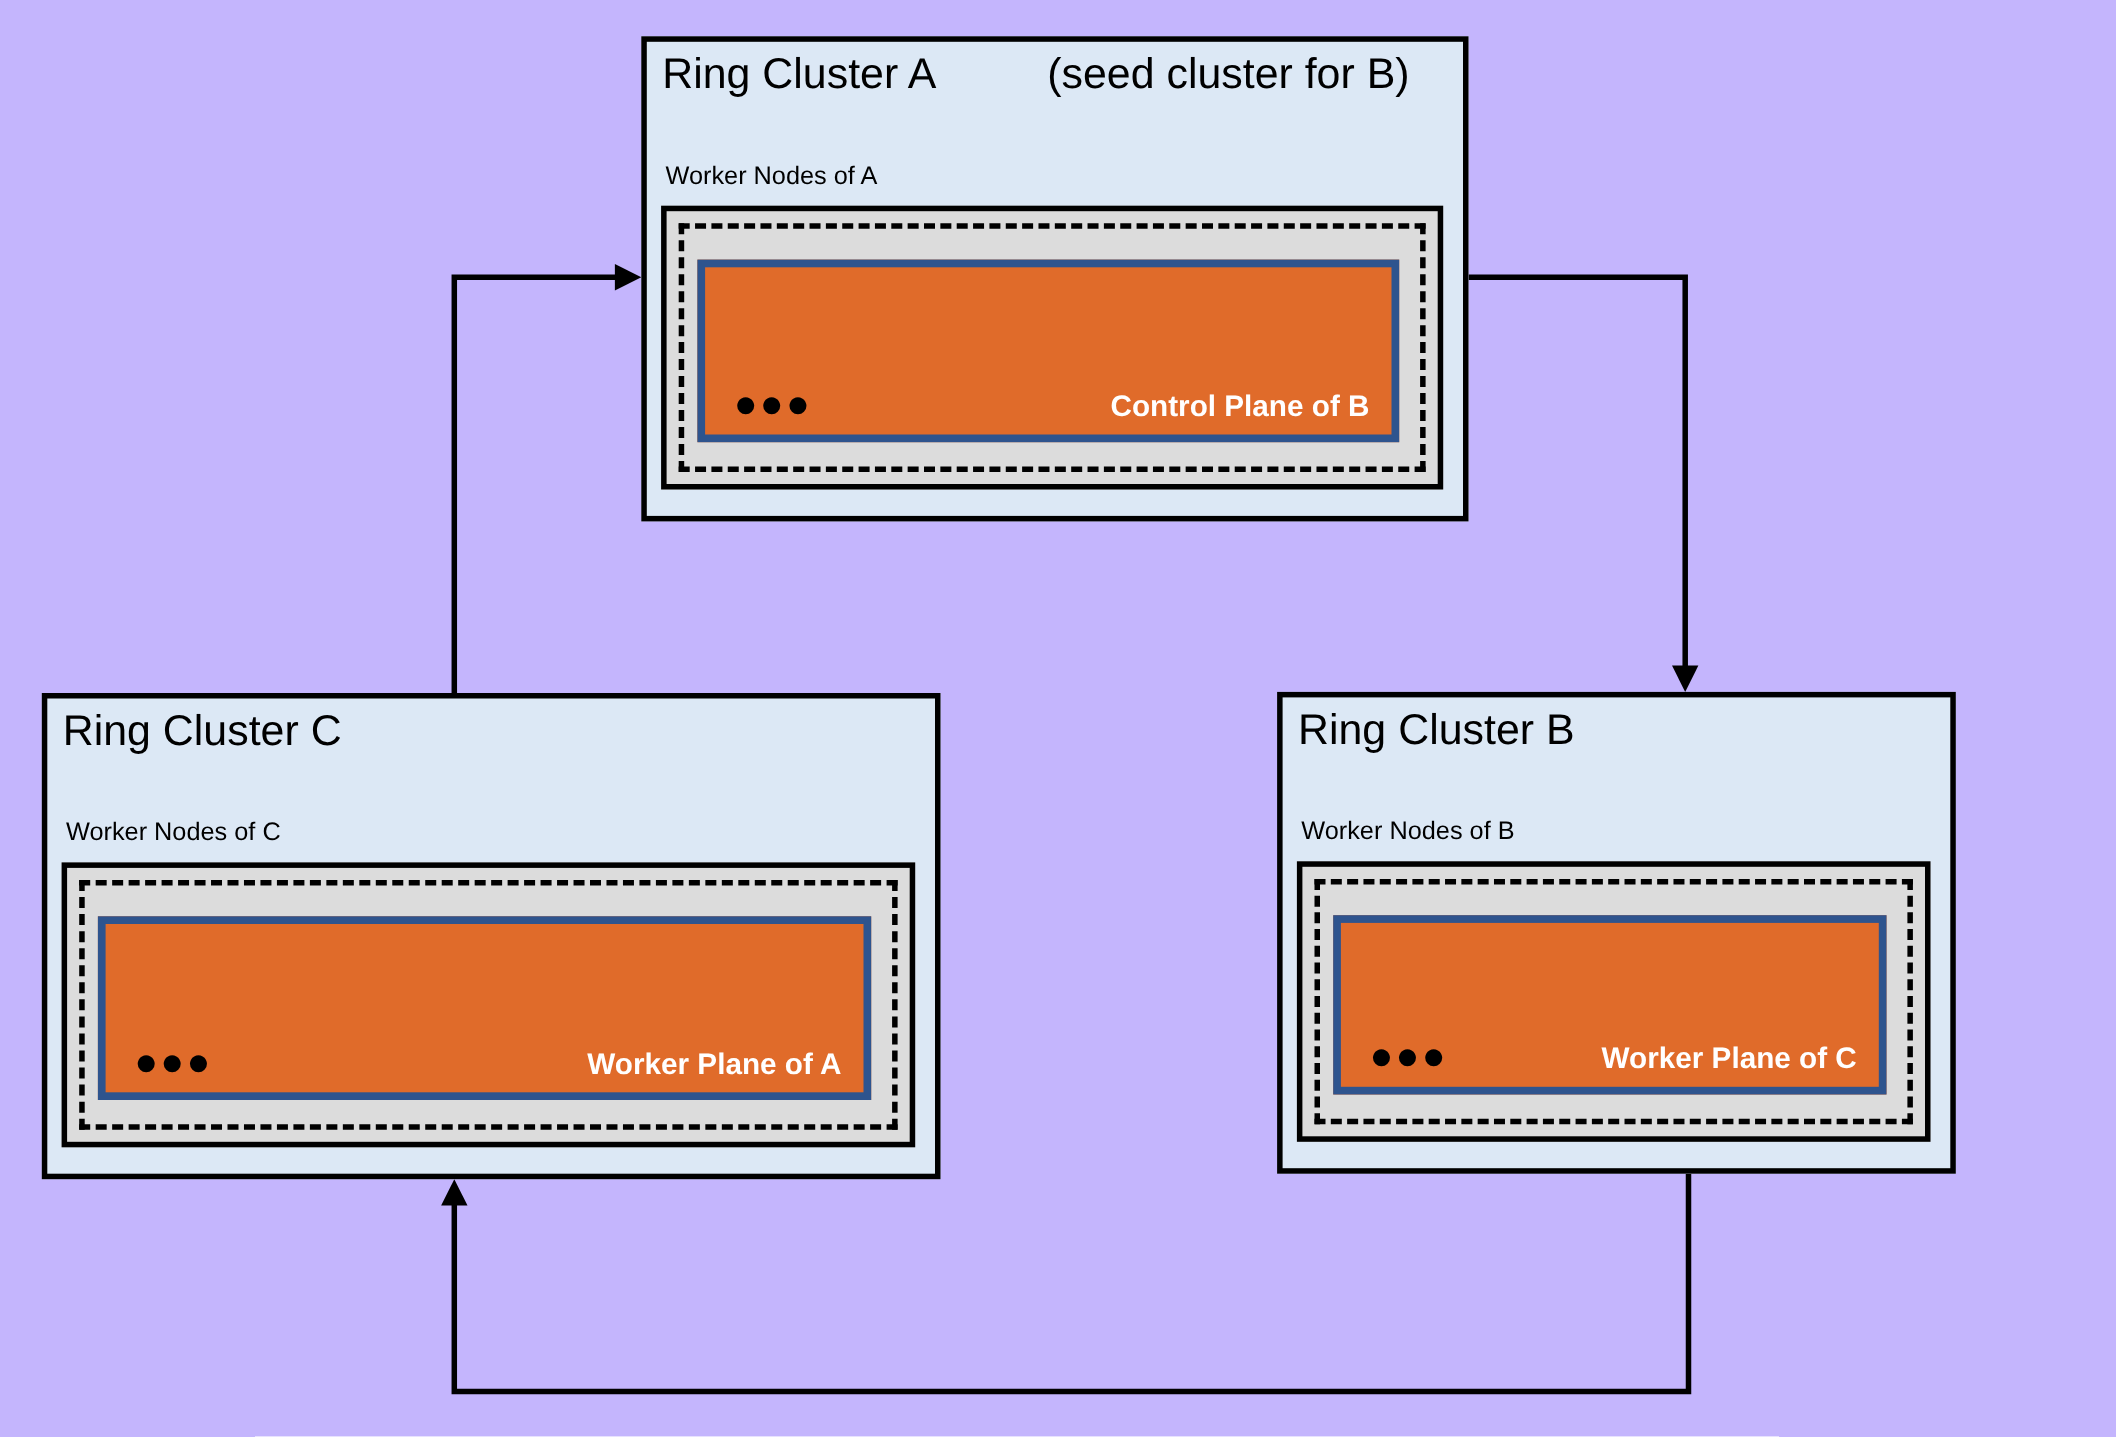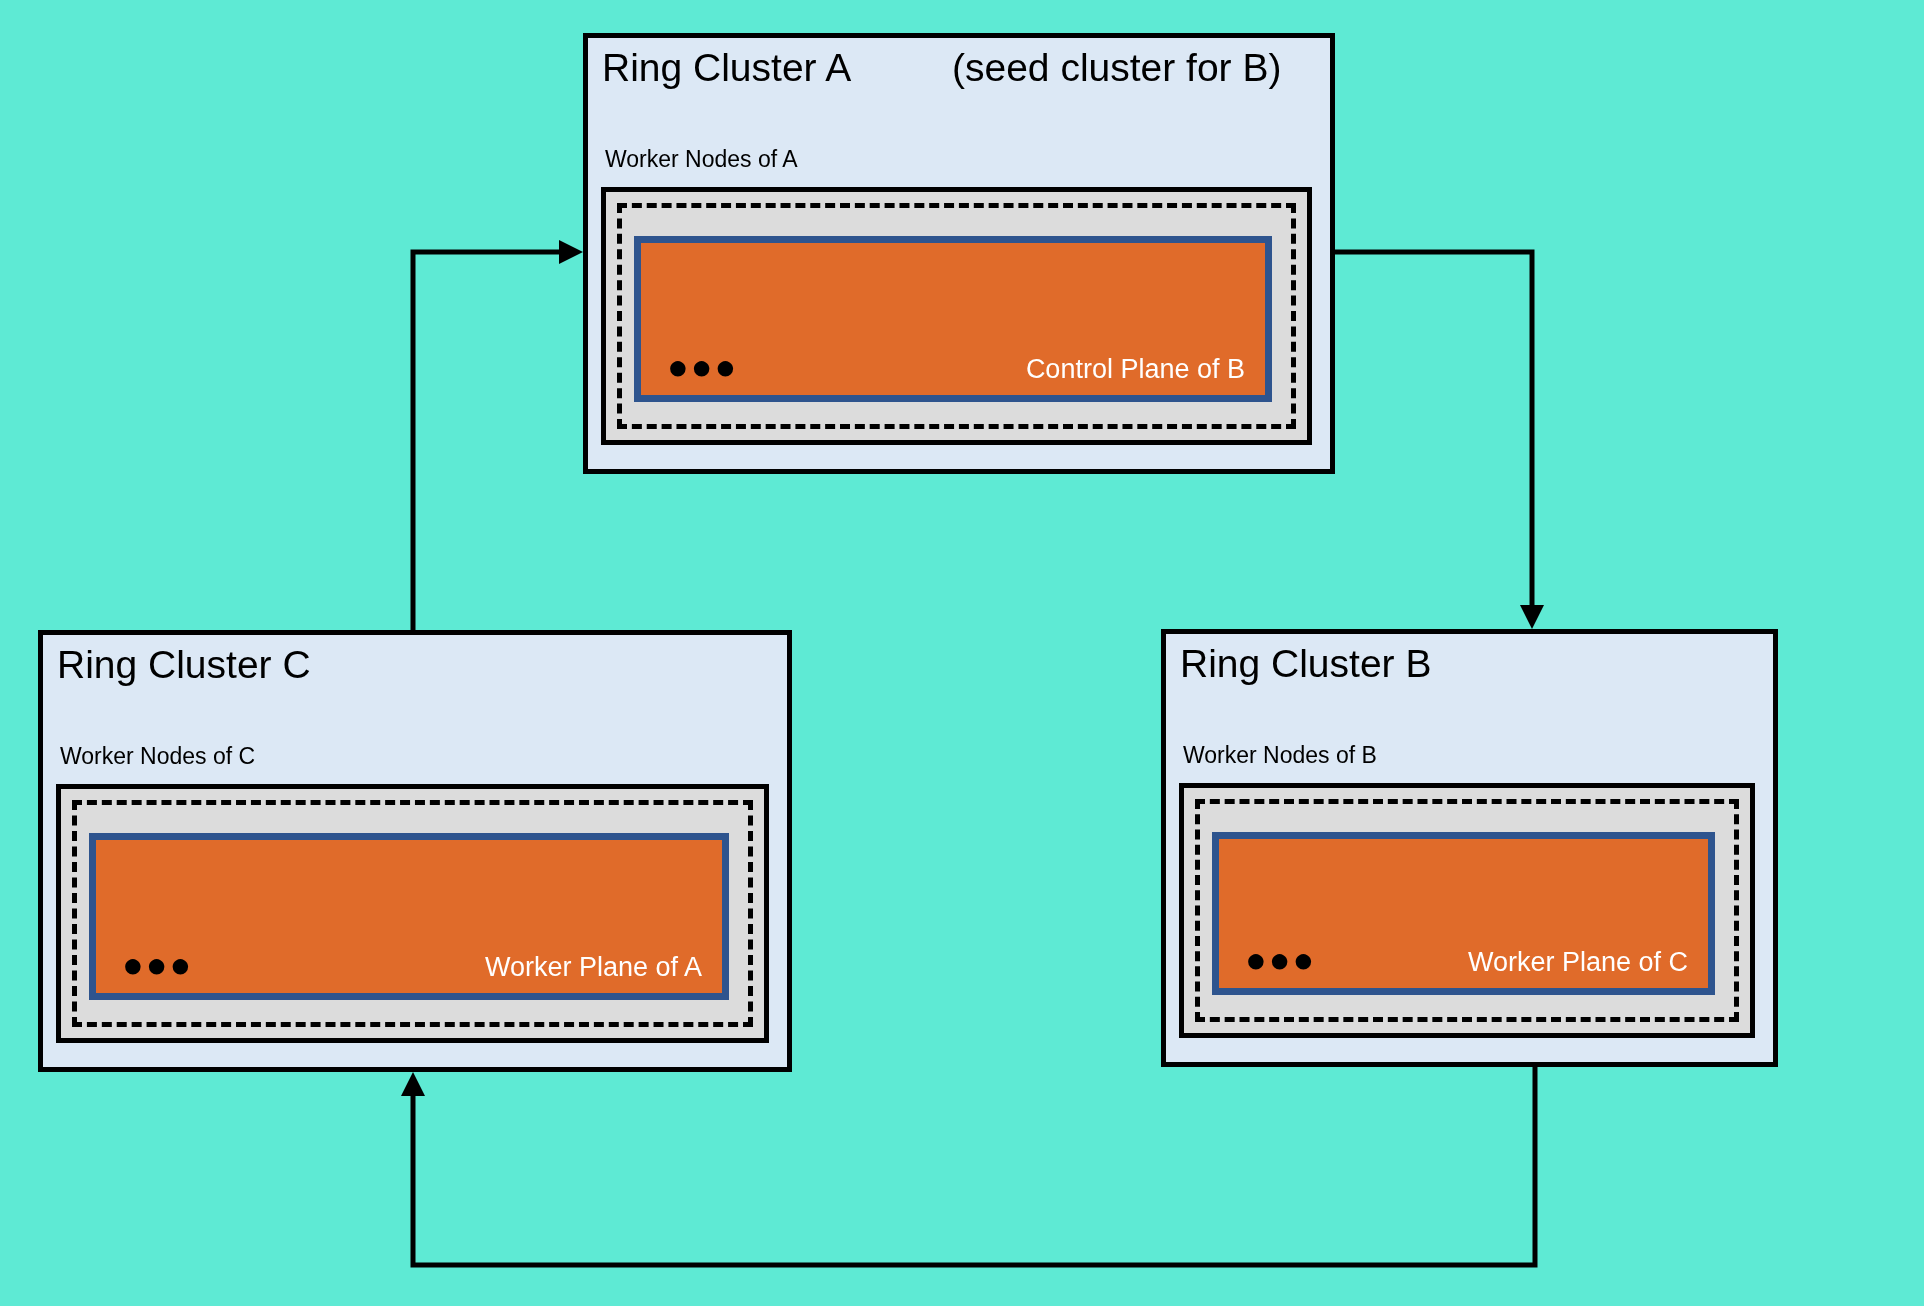--- a/index.html
+++ b/index.html
@@ -1,30 +1,30 @@
 <!DOCTYPE html>
 <html style="--cluster-bg: #dce8f5; --worker-bg: #dcdcdc; --cp-bg: #e06b2a; --cp-border: #2e548e; --line: #000000;"><head>
 <meta charset="utf-8">
 <style>
   html,body { margin:0; padding:0; background:#ffffff; }
   body { font-family:"Liberation Sans", sans-serif; }
   .canvas {
     position:relative; width:1924px; height:1306px;
-    background:#5eead4; overflow:hidden;
+    background:#c4b5fd; overflow:hidden;
   }
   .arrows { position:absolute; left:0; top:0; width:1924px; height:1306px; }
 
   .cluster {
     position:absolute; box-sizing:border-box;
     background:var(--cluster-bg,#dce8f5);
     border:5px solid var(--line,#000);
   }
   .cluster-a { left:583px; top:33px;  width:752px; height:441px; }
   .cluster-b { left:1161px; top:629px; width:617px; height:438px; }
-  .cluster-c { left:38px;  top:630px; width:754px; height:442px; }
+  .cluster-c { left:38px;  top:630px; width:817px; height:442px; }
 
   .title {
     position:absolute; left:14px; top:8px;
     font-size:39px; color:#000; white-space:nowrap;
   }
   .seed {
     position:absolute; left:364px; top:8px;
     font-size:39px; color:#000; white-space:nowrap;
   }
   .worker-label {
@@ -47,21 +47,21 @@
     background:var(--cp-bg,#e06b2a);
     border:7px solid var(--cp-border,#2e548e);
     display:flex; align-items:flex-end; justify-content:space-between;
     padding:0 20px 10px 26px;
   }
   .cp-dots {
     font-size:36px; font-weight:700; line-height:1.0;
     letter-spacing:2px; color:#000;
   }
   .cp-label {
-    font-size:27px; font-weight:400; line-height:1.1; color:#fff;
+    font-size:27px; font-weight:700; line-height:1.1; color:#fff;
     white-space:nowrap;
   }
 </style>
 </head>
 <body>
 
 <div class="canvas">
 
   <svg class="arrows" viewBox="0 0 1924 1306" xmlns="http://www.w3.org/2000/svg">
 

